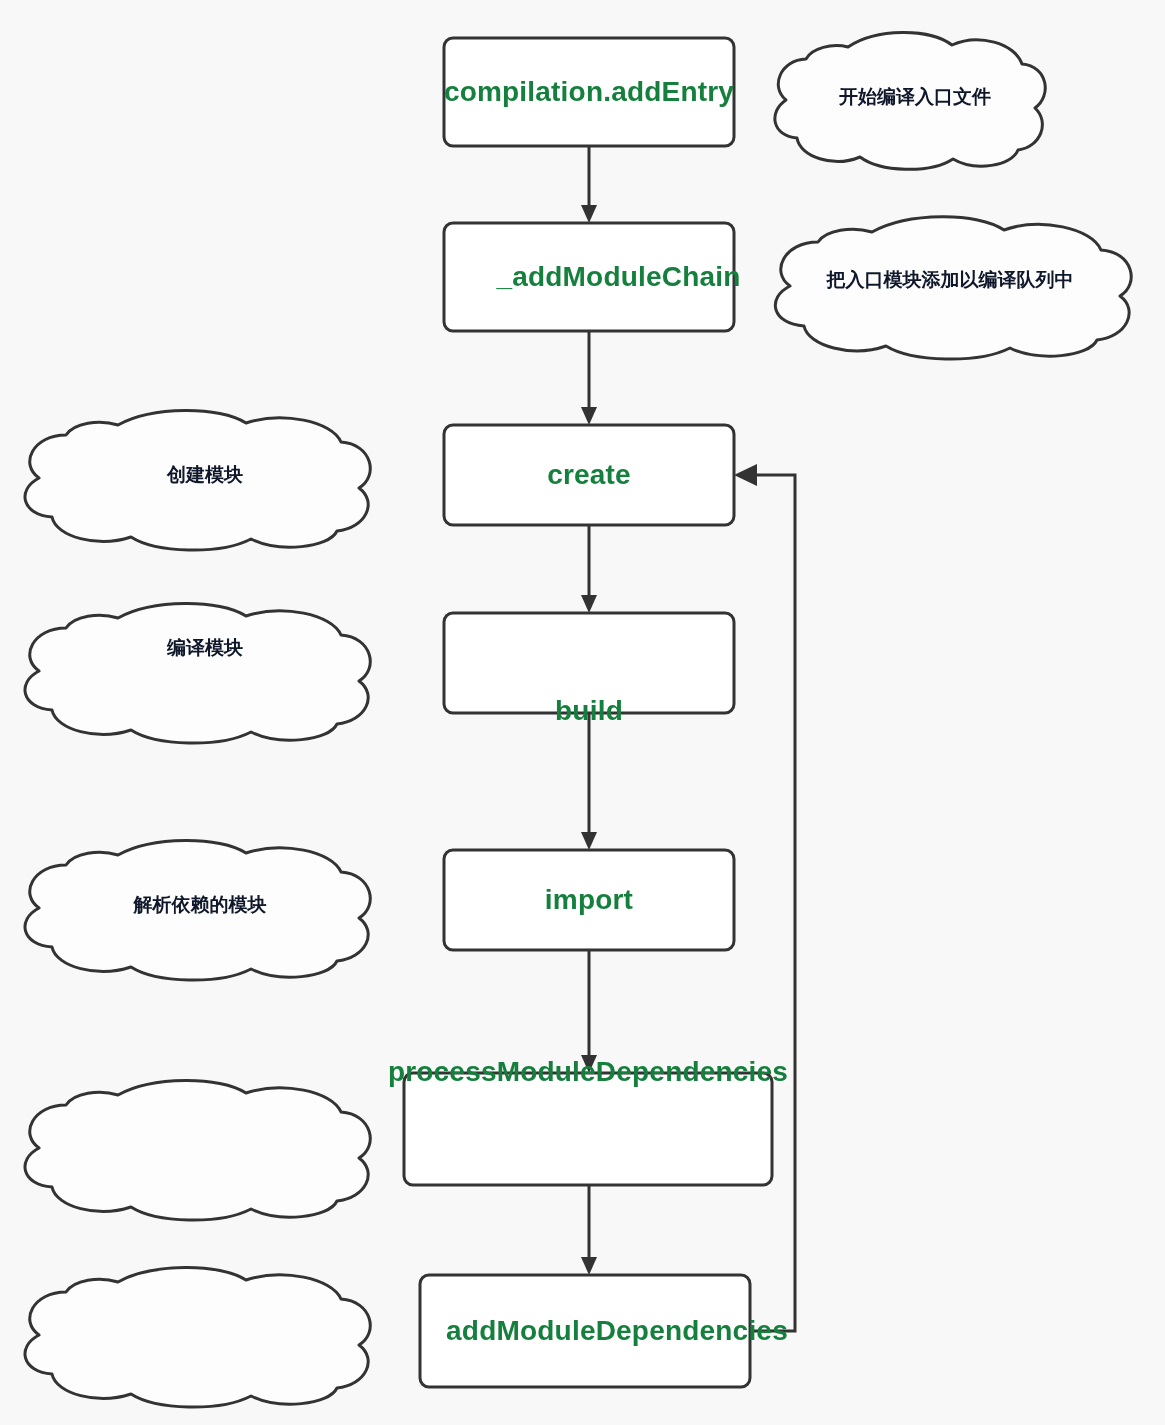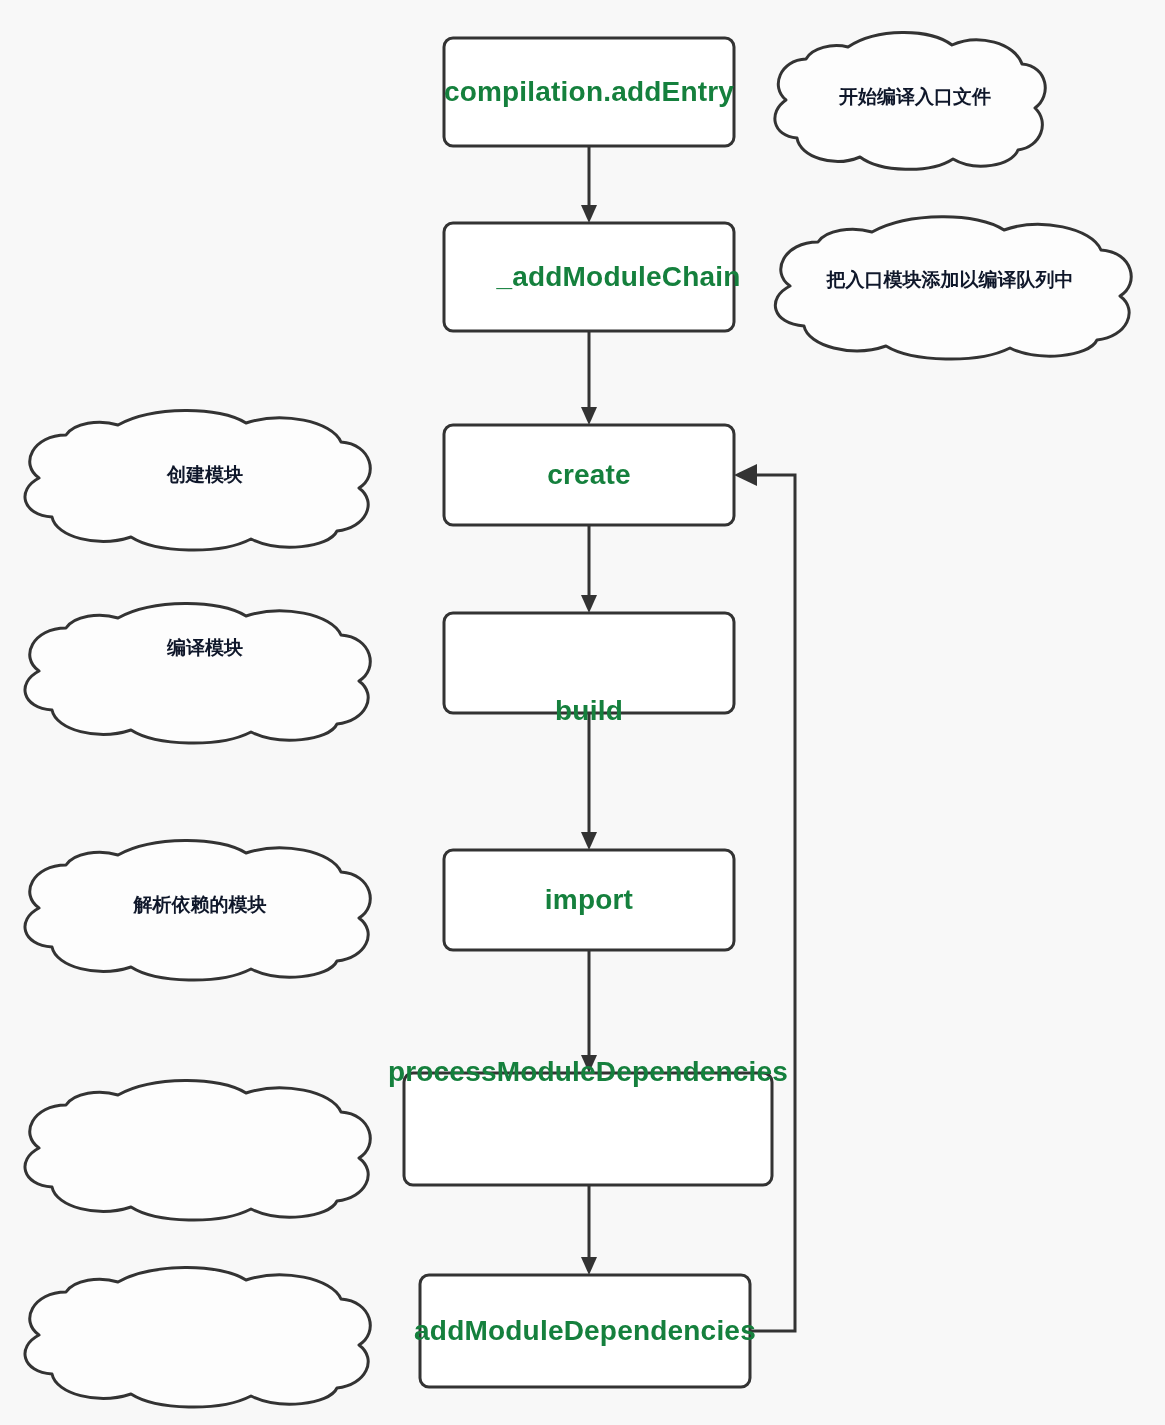--- a/index.html
+++ b/index.html
@@ -234,21 +234,21 @@
   <div class="node-label" style="left:444px; top:223px; width:349px; height:108px;">_addModuleChain</div>
 
   <div class="node-label" style="left:444px; top:425px; width:290px; height:100px;border-radius:28px;">create</div>
 
   <div class="node-label" style="left:444px; top:613px; width:290px; height:100px;margin-top:48px;">build</div>
 
   <div class="node-label" style="left:444px; top:850px; width:290px; height:100px;border-radius:8px;">import</div>
 
   <div class="node-label" style="left:404px; top:1016px; width:368px; height:112px;">processModuleDependencies</div>
 
-  <div class="node-label" style="left:420px; top:1275px; width:330px; height:112px;">addModuleDependencies</div>
+  <div class="node-label" style="left:420px; top:1275px; width:330px; height:112px;padding-left:32px;">addModuleDependencies</div>
 
   <div class="cloud-label" style="left:800px; top:57px; width:230px; height:80px;">开始编译入口文件</div>
 
   <div class="cloud-label" style="left:800px; top:240px; width:300px; height:80px;">把入口模块添加以编译队列中</div>
 
   <div class="cloud-label" style="left:55px; top:435px; width:300px; height:80px;">创建模块</div>
 
   <div class="cloud-label" style="left:55px; top:608px; width:300px; height:80px;">编译模块</div>
 
   <div class="cloud-label" style="left:50px; top:865px; width:300px; height:80px;text-align:center;">解析依赖的模块</div>

